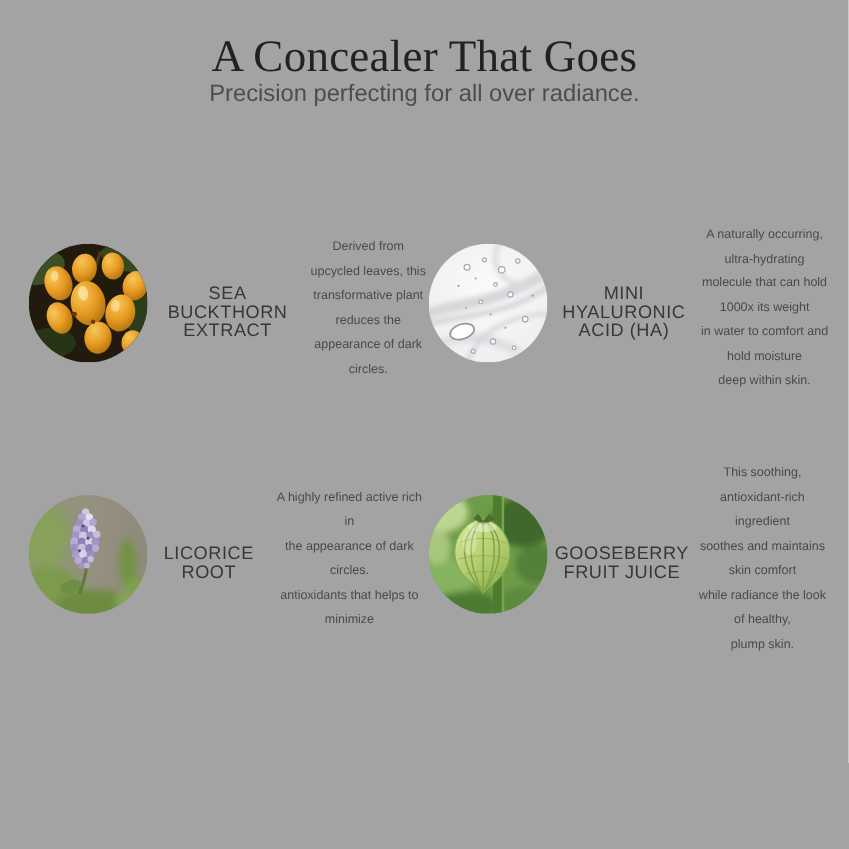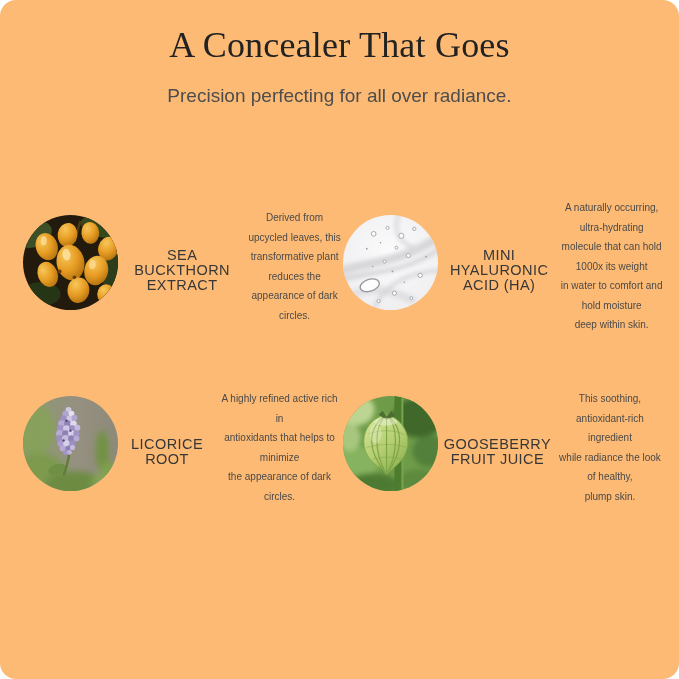--- a/index.html
+++ b/index.html
@@ -1,21 +1,21 @@
 <!DOCTYPE html>
 <html><head>
 <meta charset="utf-8">
 <style>
   html,body{margin:0;padding:0;background:#ffffff;}
   .page{width:679px;height:679px;box-sizing:border-box;padding-top:25px;overflow:hidden;
-        font-family:"Liberation Sans",sans-serif;background:#fdba74;border-radius:16px;}
+        font-family:"Liberation Sans",sans-serif;background:#a3a3a3;}
   .page-title{margin:0;text-align:center;font-family:"Liberation Serif",serif;
         font-weight:400;font-size:36px;line-height:40px;color:#222222;letter-spacing:.2px;}
   .page-title span{display:block;}
-  .page-subtitle{margin:20px 0 0;text-align:center;font-size:19px;line-height:22px;color:#4d4d4d;}
+  .page-subtitle{margin:0 0 0;text-align:center;font-size:19px;line-height:22px;color:#4d4d4d;}
   .grid{display:grid;grid-template-columns:320px 320px;grid-template-rows:237px auto;
         justify-content:center;margin-top:37px;padding-left:6px;}
   .card{display:flex;flex-direction:row;align-items:center;text-align:center;}
   .circle{width:95px;height:95px;border-radius:50%;overflow:hidden;flex:0 0 auto;}
   .circle svg{display:block;width:95px;height:95px;}
   .card-title{margin:16px 0 0;font-size:14.5px;line-height:15px;font-weight:400;
         color:#373737;letter-spacing:.45px;}
   .card-desc{margin:8px 0 0;font-size:10px;line-height:19.5px;color:#4a4a4a;}
   .card-desc .line{display:block;}
 </style>
@@ -180,22 +180,22 @@
               <circle cx="47" cy="57" r="2.4" fill="#beb4da"></circle>
             <circle cx="44" cy="25" r="1.2" fill="#55496f"></circle>
               <circle cx="48" cy="35" r="1.2" fill="#55496f"></circle>
               <circle cx="41" cy="45" r="1.2" fill="#55496f"></circle>
           </g>
         </svg>
       </div>
       <h2 class="card-title">LICORICE ROOT</h2>
       <p class="card-desc">
         <span class="line">A highly refined active rich in</span>
+        <span class="line">the appearance of dark circles.</span>
         <span class="line">antioxidants that helps to minimize</span>
-        <span class="line">the appearance of dark circles.</span>
       </p>
     </section>
 
     <section class="card">
       <div class="circle" role="img">
         <svg viewBox="0 0 96 96" xmlns="http://www.w3.org/2000/svg">
           <defs>
             <filter id="gbf" x="-30%" y="-30%" width="160%" height="160%">
                 <feGaussianBlur stdDeviation="2.5"></feGaussianBlur>
               </filter>
@@ -232,19 +232,20 @@
           </g>
           <path d="M44 19 C 30 21, 21 33, 21 46 C 21 60, 31 70, 41 74 L 44 79 C 50 73, 62 66, 65 52 C 68 37, 58 22, 44 19 Z" fill="none" stroke="#86ab50" stroke-width="1"></path>
           <path d="M40 15 L44 21 L49 15 L53 20 L44 24 L36 19 Z" fill="#4c6e30"></path>
           <ellipse cx="43" cy="26" rx="12" ry="4" fill="#eef3d8" opacity=".5"></ellipse>
           <ellipse cx="33" cy="38" rx="6" ry="10" fill="#f2f7da" opacity=".3"></ellipse>
         </svg>
       </div>
       <h2 class="card-title">GOOSEBERRY FRUIT JUICE</h2>
       <p class="card-desc">
         <span class="line">This soothing, antioxidant-rich ingredient</span>
+        <span class="line">soothes and maintains skin comfort</span>
         <span class="line">while radiance the look of healthy,</span>
         <span class="line">plump skin.</span>
       </p>
     </section>
 
   </div>
 </div>
 
 </body></html>

